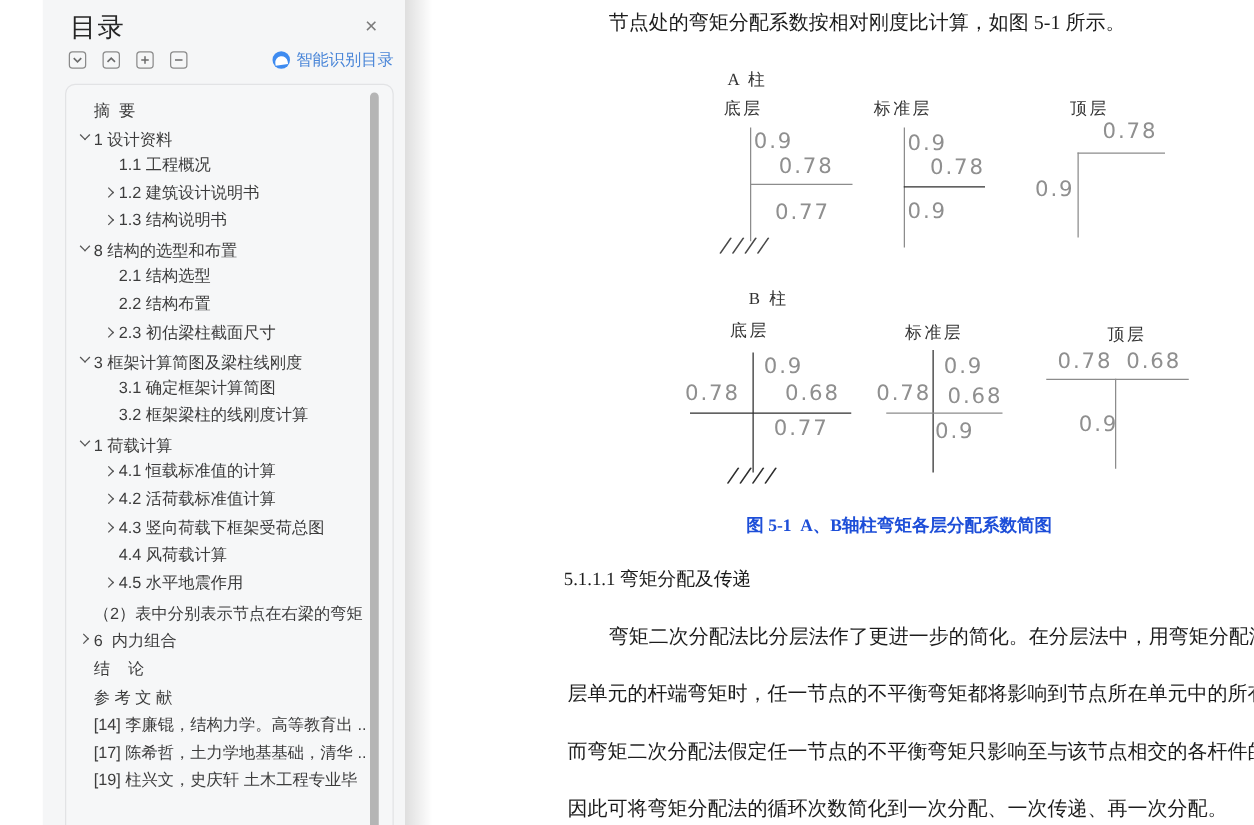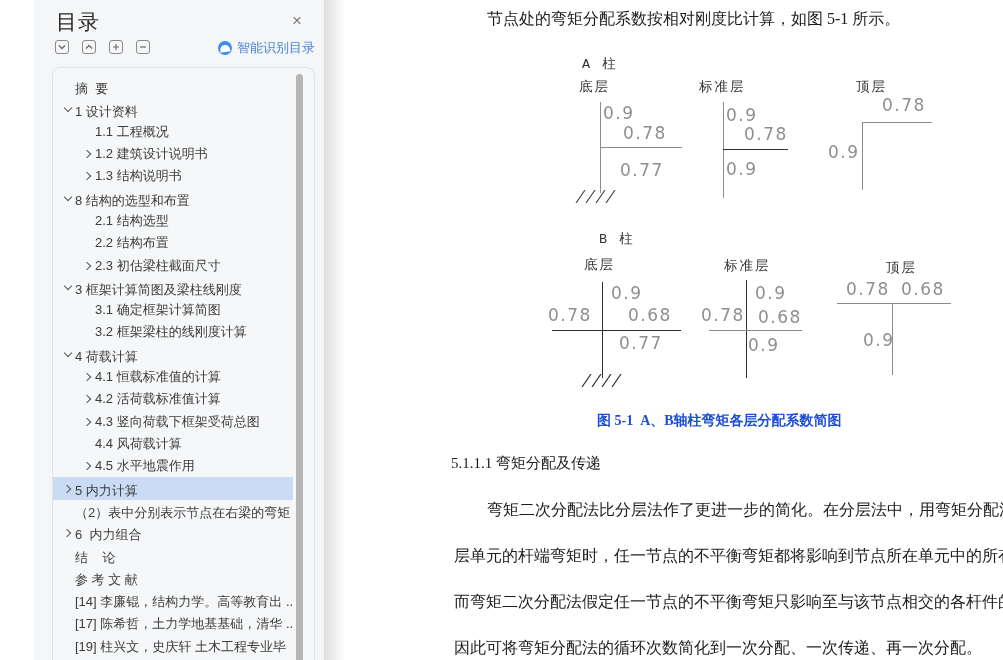--- a/index.html
+++ b/index.html
@@ -3,21 +3,21 @@
 <meta charset="utf-8">
 <style>
   html,body{margin:0;padding:0;}
   body{font-family:"Liberation Sans","DejaVu Sans",sans-serif;}
   .stage{position:relative;width:1003px;height:660px;overflow:hidden;background:#fff;margin-left:34px;}
 
   
   .sidebar{position:absolute;left:0;top:0;width:290px;height:660px;background:#f5f6f7;z-index:2;}
   .sb-title{position:absolute;left:22px;top:8px;font-size:21px;font-weight:500;color:#262626;letter-spacing:1px;}
   .sb-close{position:absolute;right:18px;top:12px;width:18px;height:18px;color:#7c7c7c;font-size:17px;line-height:18px;text-align:center;cursor:pointer;}
-  .sb-toolbar{position:absolute;left:21px;top:40px;right:9px;height:16px;display:flex;gap:13px;}
+  .sb-toolbar{position:absolute;left:21px;top:40px;right:9px;height:16px;display:flex;align-items:center;gap:13px;}
   .tb-btn{width:14px;height:14px;border:1px solid #8a8a8a;border-radius:3px;background:transparent;display:flex;align-items:center;justify-content:center;padding:0;box-sizing:border-box;}
   .tb-btn svg{display:block;}
   .smart{margin-left:auto;display:flex;align-items:center;gap:5px;color:#4a86d8;font-size:13px;cursor:pointer;}
   .smart-ic{width:14px;height:14px;border-radius:50%;background:#3e8bf0;position:relative;overflow:hidden;flex:none;}
   .smart-ic::after{content:"";position:absolute;left:2px;top:4px;width:10px;height:7px;border-radius:50% 50% 0 0/70% 70% 0 0;background:#fff;transform:rotate(-8deg);}
   .toc-box{position:absolute;left:18px;top:67px;width:263px;height:610px;border:1px solid #e2e3e5;border-radius:8px;background:#f6f7f8;box-sizing:border-box;overflow:hidden;}
   .toc-items{padding-top:8px;}
   .toc-item{display:flex;align-items:center;height:22.3px;margin-right:21px;font-size:13px;color:#3c3c3c;cursor:pointer;}
   .toc-item.lv0{padding-left:8px;align-items:flex-end;}
   .toc-item.lv1{padding-left:28px;}
@@ -31,21 +31,21 @@
   .sb-scrollbar{position:absolute;right:11px;top:6px;width:7px;height:600px;border-radius:4px;background:#b5b5b5;}
 
   
   .panel-shadow{position:absolute;left:290px;top:0;width:22px;height:660px;z-index:1;background:linear-gradient(to right,rgba(0,0,0,0.13),rgba(0,0,0,0));pointer-events:none;}
 
   
   .page{position:absolute;left:290px;top:0;width:713px;height:660px;background:#fff;overflow:hidden;font-family:"Liberation Serif","DejaVu Serif",serif;color:#1c1c1c;padding-left:20px;}
   .doc-text{position:absolute;white-space:pre;font-size:16px;line-height:21px;}
   .doc-caption{position:absolute;white-space:pre;font-size:14px;font-weight:600;color:#1d4ed8;}
   .doc-heading{position:absolute;white-space:pre;font-size:15px;text-align:right;}
-  .dlabel{position:absolute;white-space:pre;font-size:13.5px;letter-spacing:2px;color:#333;font-family:Liberation Mono, monospace;}
+  .dlabel{position:absolute;white-space:pre;font-size:13.5px;letter-spacing:2px;color:#333;font-family:Liberation Serif, serif;}
   .num{position:absolute;white-space:pre;font-size:17px;letter-spacing:1.5px;color:#8f8f8f;font-family:"DejaVu Sans",sans-serif;line-height:1;}
   .hl{position:absolute;height:1px;background:#8c8c8c;}
   .vl{position:absolute;width:1px;background:#8c8c8c;}
   .dk{background:#2f2f2f;}
   .hatch{position:absolute;width:42px;height:13px;}
 </style>
 </head>
 <body>
 
 <div class="stage">
@@ -138,21 +138,21 @@
     <span class="toc-label">3.1 确定框架计算简图</span>
   </div>
 
   <div class="toc-item lv1">
     <span class="chev none"></span>
     <span class="toc-label">3.2 框架梁柱的线刚度计算</span>
   </div>
 
   <div class="toc-item lv0">
     <span class="chev down"></span>
-    <span class="toc-label">4 荷载计算</span>
+    <span class="toc-label">1 荷载计算</span>
   </div>
 
   <div class="toc-item lv1">
     <span class="chev right"></span>
     <span class="toc-label">4.1 恒载标准值的计算</span>
   </div>
 
   <div class="toc-item lv1">
     <span class="chev right"></span>
     <span class="toc-label">4.2 活荷载标准值计算</span>
@@ -166,24 +166,20 @@
   <div class="toc-item lv1">
     <span class="chev none"></span>
     <span class="toc-label">4.4 风荷载计算</span>
   </div>
 
   <div class="toc-item lv1">
     <span class="chev right"></span>
     <span class="toc-label">4.5 水平地震作用</span>
   </div>
 
-  <div class="toc-item lv0 selected">
-    <span class="chev right"></span>
-    <span class="toc-label">5 内力计算</span>
-  </div>
 
   <div class="toc-item lv0">
     <span class="chev none"></span>
     <span class="toc-label">（2）表中分别表示节点在右梁的弯矩 ...</span>
   </div>
 
   <div class="toc-item lv0">
     <span class="chev right"></span>
     <span class="toc-label">6  内力组合</span>
   </div>

